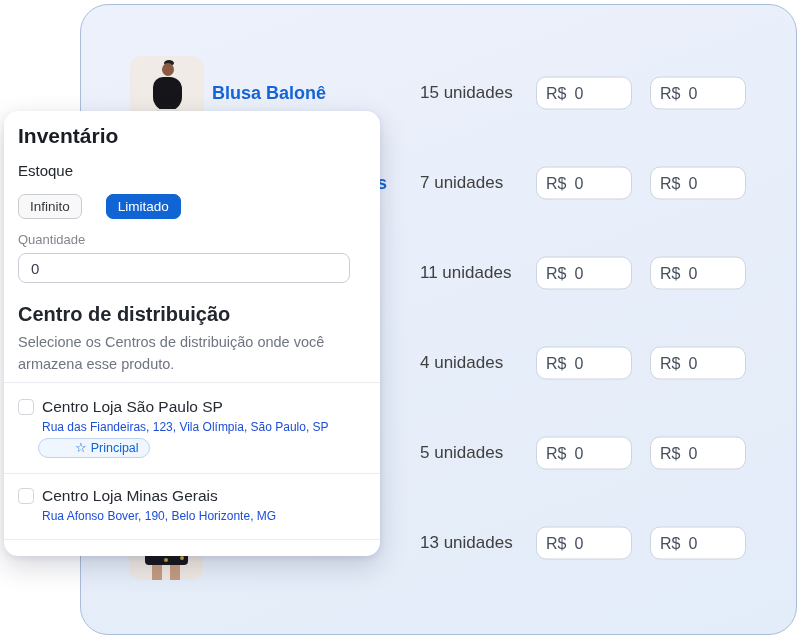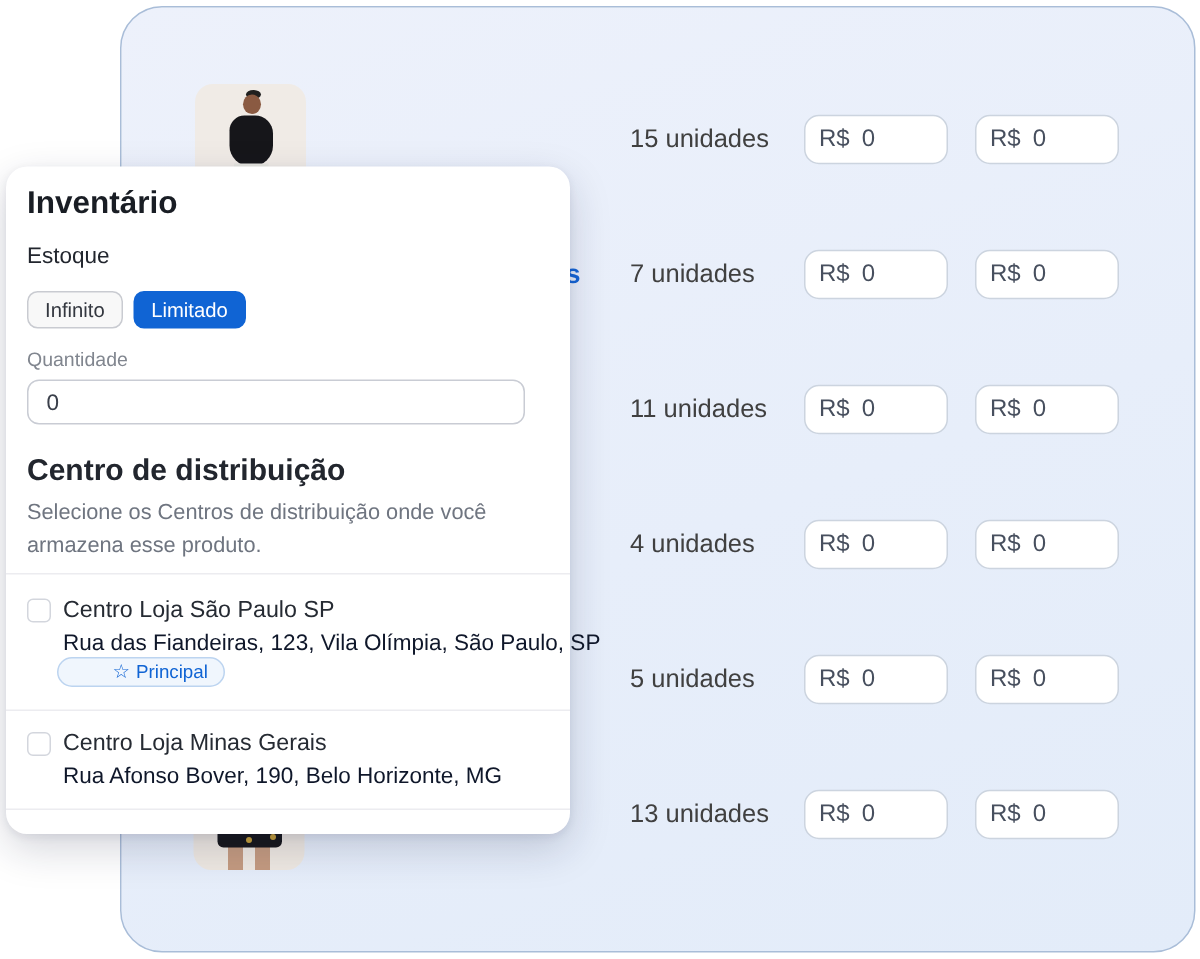--- a/index.html
+++ b/index.html
@@ -34,53 +34,54 @@
     font-size:16px;color:#474f5e;}
   .price-input.p1{left:456px;}
   .price-input.p2{left:570px;}
 
   
   .modal{position:absolute;left:4px;top:111px;width:376px;height:445px;background:#ffffff;
     border-radius:14px;box-shadow:0 10px 28px rgba(20,30,60,.18),0 2px 6px rgba(20,30,60,.08);
     z-index:10;}
   .m-title{position:absolute;left:14px;top:13px;font-size:21px;font-weight:bold;color:#191d24;}
   .m-stock-label{position:absolute;left:14px;top:51px;font-size:15px;font-weight:normal;color:#22262e;}
-  .m-toggle{position:absolute;left:14px;top:83px;display:flex;gap:7px;}
+  .m-toggle{position:absolute;left:14px;top:83px;display:flex;gap:24px;}
   .tog-btn{height:25px;padding:0 11px;border-radius:7px;font-size:13.5px;display:flex;align-items:center;}
   .tog-btn.off{background:#f8f8f8;border:1px solid #c9cbd1;color:#33373f;}
   .tog-btn.on{background:#1064d4;border:1px solid #1064d4;color:#ffffff;}
   .m-qty-label{position:absolute;left:14px;top:121px;font-size:13px;color:#81868f;}
   .m-qty-input{position:absolute;left:14px;top:142px;width:332px;height:30px;background:#fff;
     border:1px solid #c9ccd4;border-radius:8px;display:flex;align-items:center;padding-left:12px;
     font-size:15px;color:#3a3f4a;}
   .m-dist-title{position:absolute;left:14px;top:192px;font-size:20px;font-weight:bold;color:#22262e;}
   .m-dist-desc{position:absolute;left:14px;top:220px;width:316px;font-size:14.5px;line-height:22px;color:#6f7580;}
   .m-div{position:absolute;left:0;width:100%;height:1px;background:#ececf0;}
   .checkbox{position:absolute;left:14px;width:16px;height:16px;border:1.5px solid #d3d6dd;border-radius:4px;background:#fff;}
   .c-name{position:absolute;left:38px;font-size:15.5px;color:#262b33;white-space:nowrap;}
-  .c-addr{position:absolute;left:38px;font-size:15px;color:#0f172a;white-space:nowrap;}
+  .c-addr{position:absolute;left:38px;font-size:12px;color:#1d4ed8;white-space:nowrap;}
   .badge{position:absolute;left:34px;height:20px;padding:0 10px 0 7px;border-radius:999px;
     background:#f0f6fd;border:1px solid #bcd4f0;color:#1064d4;font-size:12.5px;
     display:inline-flex;align-items:center;gap:4px;}
   .star-icon::before{content:"\2606";font-size:13px;line-height:1;}
 </style>
 </head>
 <body>
 
 <div class="screen">
 
   <div class="panel"></div>
 
   <div class="row" style="top:56px;">
     <div class="thumb">
       <div class="hair"></div>
       <div class="head"></div>
       <div class="blouse"></div>
       <div class="skirt-light"></div>
     </div>
+    <div class="pname">Blusa Balonê</div>
     <div class="units">15 unidades</div>
     <div class="price-input p1">
       <span>R$</span>
       <span>0</span>
     </div>
     <div class="price-input p2">
       <span>R$</span>
       <span>0</span>
     </div>
   </div>

